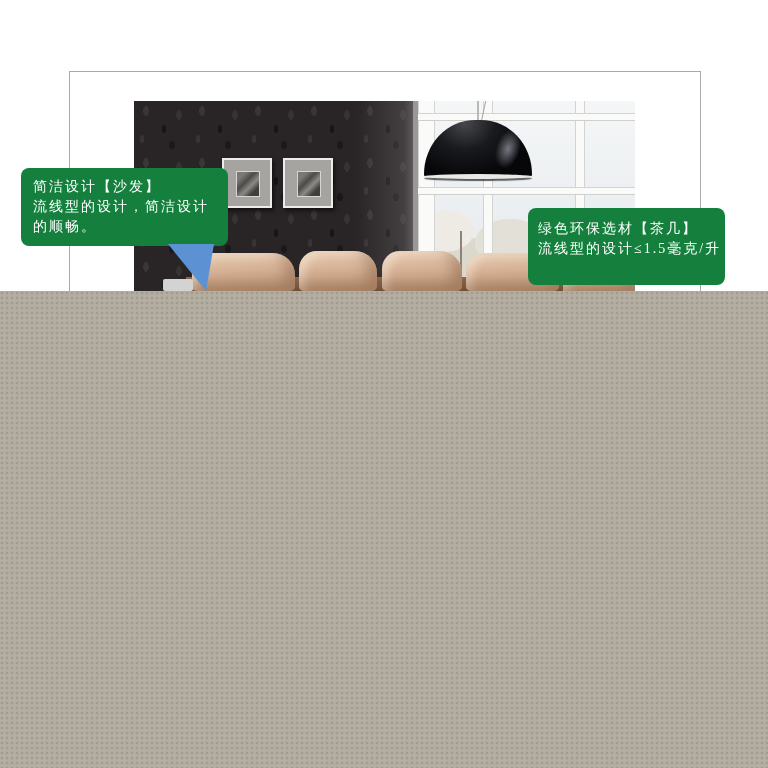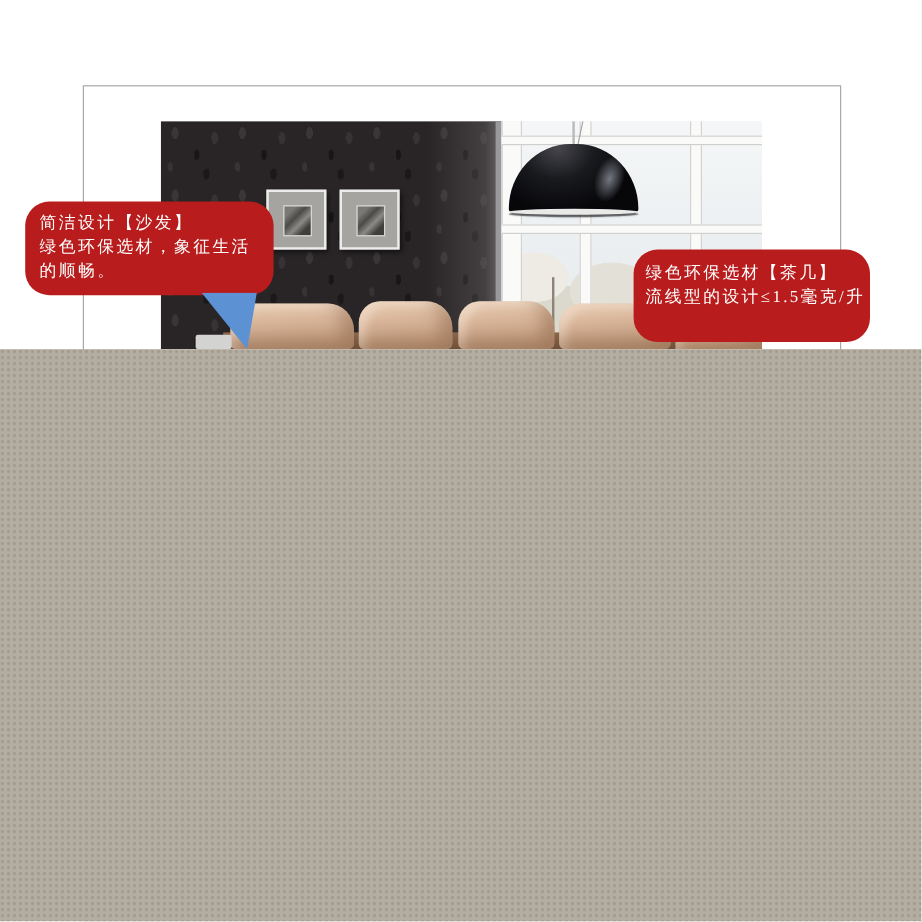--- a/index.html
+++ b/index.html
@@ -58,21 +58,21 @@
   .cushion{position:absolute;border-radius:18px 22px 5px 5px;
        background:linear-gradient(175deg,#e8ccb2 0%,#d6b296 45%,#bd9678 100%);
        box-shadow:inset -10px -8px 14px rgba(110,70,40,.35), inset 6px 4px 8px rgba(255,242,228,.45);}
   .c1{left:58px;top:152px;width:103px;height:38px;}
   .c2{left:165px;top:150px;width:78px;height:40px;}
   .c3{left:248px;top:150px;width:80px;height:40px;}
   .c4{left:332px;top:152px;width:93px;height:38px;}
   .c5{left:429px;top:170px;width:72px;height:20px;border-radius:12px 14px 0 0;}
   .side-obj{position:absolute;left:29px;top:178px;width:30px;height:12px;background:#d3d3d1;border-radius:2px;}
   
-  .bubble{position:absolute;background:#b91c1c;border-radius:20px;color:#ffffff;z-index:5;
+  .bubble{position:absolute;background:#15803d;border-radius:8px;color:#ffffff;z-index:5;
           box-sizing:border-box;font-size:14px;line-height:20px;letter-spacing:2px;}
   .bubble-left{left:21px;top:168px;width:207px;height:78px;padding:9px 12px;}
   .bubble-right{left:528px;top:208px;width:197px;height:77px;padding:11px 10px;}
   .bline{white-space:nowrap;}
   .tail{position:absolute;left:158px;top:244px;z-index:5;}
   
   .overlay{position:absolute;left:0;top:291px;width:768px;height:477px;z-index:10;
      background-color:#b4ada1;
      background-image:radial-gradient(circle at 2px 2px, rgba(148,141,126,.55) 1px, transparent 1.7px);
      background-size:5px 5px;}
@@ -118,21 +118,21 @@
     <div class="cushion c1"></div>
     <div class="cushion c2"></div>
     <div class="cushion c3"></div>
     <div class="cushion c4"></div>
     <div class="cushion c5"></div>
     <div class="side-obj"></div>
   </div>
 
   <div class="bubble bubble-left">
     <div class="bline">简洁设计【沙发】</div>
-    <div class="bline">绿色环保选材，象征生活</div>
+    <div class="bline">流线型的设计，简洁设计</div>
     <div class="bline">的顺畅。</div>
   </div>
   <svg class="tail" width="60" height="48">
     <polygon points="10,0 56,0 48,47" fill="#5c92d4"></polygon>
   </svg>
 
   <div class="bubble bubble-right">
     <div class="bline">绿色环保选材【茶几】</div>
     <div class="bline">流线型的设计≤1.5毫克/升</div>
   </div>

